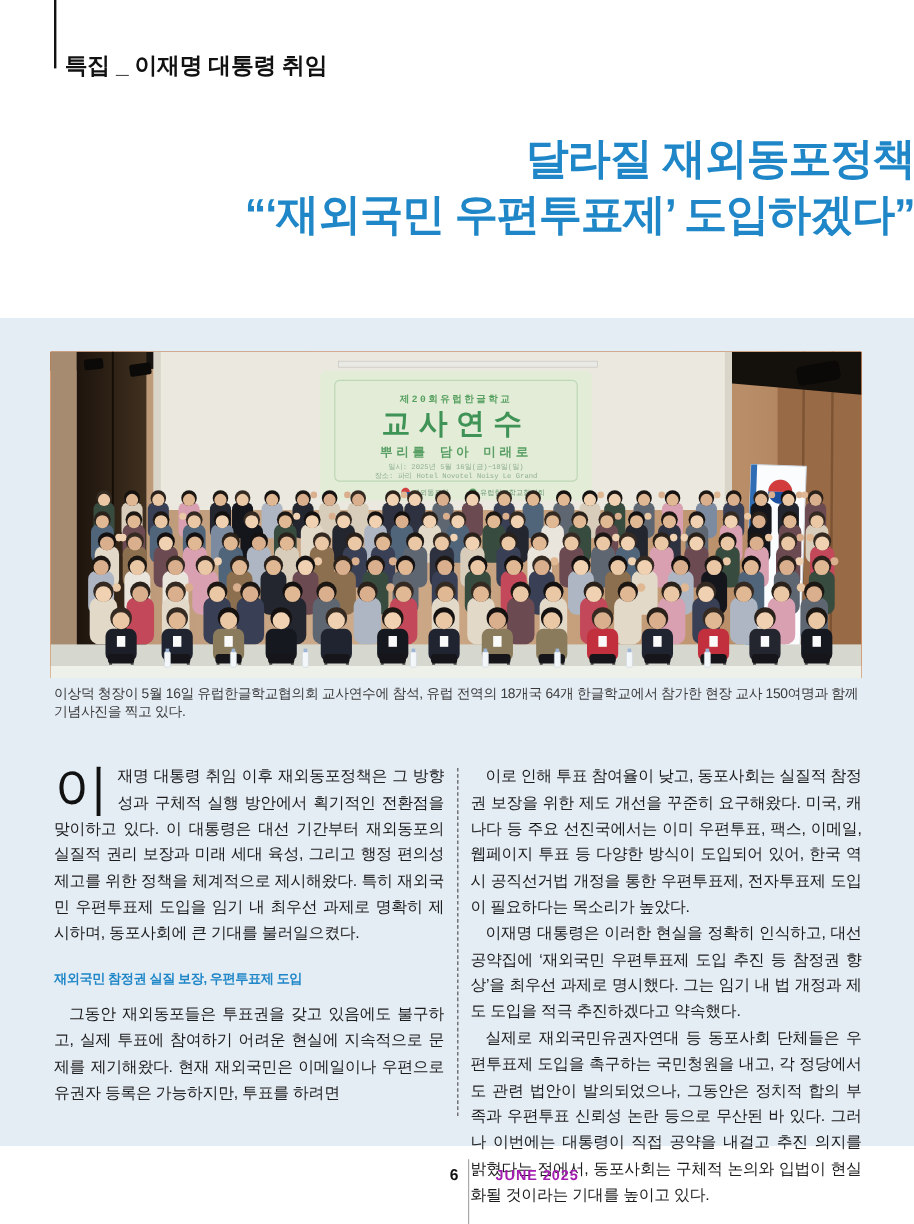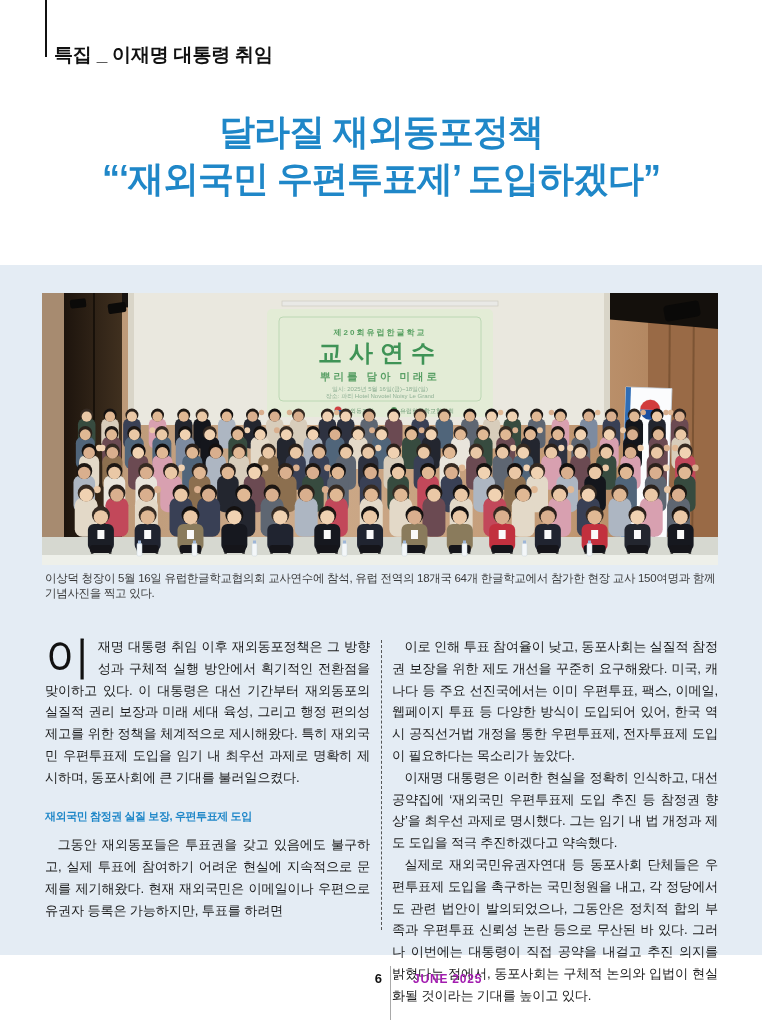--- a/index.html
+++ b/index.html
@@ -3,25 +3,25 @@
 <meta charset="utf-8">
 <style>
   html,body{margin:0;padding:0;}
   body{
     width:762px;height:1020px;position:relative;background:#ffffff;
     font-family:"Liberation Sans","DejaVu Sans",sans-serif;
     -webkit-font-smoothing:antialiased;overflow:hidden;
   }
   .top-rule{position:absolute;left:45px;top:0;width:2px;height:57px;background:#111;}
   .kicker{position:absolute;left:54px;top:42px;font-size:19px;font-weight:700;color:#111;letter-spacing:-0.2px;}
-  .title-block{position:absolute;left:0;top:108px;width:762px;text-align:center;}
+  .title-block{position:absolute;left:0;top:108px;width:762px;text-align:right;}
   .title-line{font-size:36px;font-weight:800;color:var(--accent,#1f87c8);letter-spacing:-1px;line-height:47px;margin:0;}
   .subtitle{font-family:"Liberation Serif","DejaVu Serif",serif;font-size:21px;color:#1a1a1a;margin-top:10px;letter-spacing:-0.5px;}
   .band{position:absolute;left:0;top:265px;width:762px;height:690px;background:var(--band,#e4ecf4);}
-  .photo-wrap{position:absolute;left:42px;top:293px;width:676px;height:272px;overflow:hidden;background:#f97316;}
+  .photo-wrap{position:absolute;left:42px;top:293px;width:676px;height:272px;overflow:hidden;background:#f97316;font-family:Liberation Mono, monospace;}
   .photo-wrap svg{display:block;}
   .caption{position:absolute;left:45px;top:571px;width:674px;font-size:11.5px;color:#3a3a3a;letter-spacing:-0.3px;}
   .col{position:absolute;top:636px;font-size:13.2px;line-height:21.8px;color:#1b1b1b;text-align:justify;letter-spacing:-0.2px;}
   .col p{margin:0;}
   .col-left{left:45px;width:325px;}
   .col-right{left:392px;width:326px;}
   .dropcap{float:left;font-size:46px;line-height:38px;padding:2px 7px 0 0;font-weight:400;color:#111;}
   .subhead{color:var(--accent,#1f87c8);font-weight:700;font-size:11px;margin:17px 0 7px 0 !important;text-align:left;letter-spacing:-0.4px;}
   .indent{text-indent:0.95em;}
   .col-divider{position:absolute;left:381px;top:640px;height:290px;width:0;border-left:1px dashed #555;}

